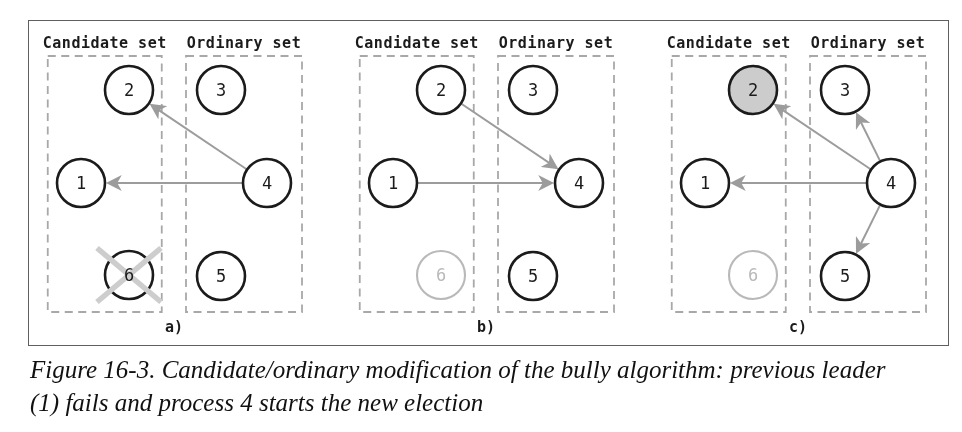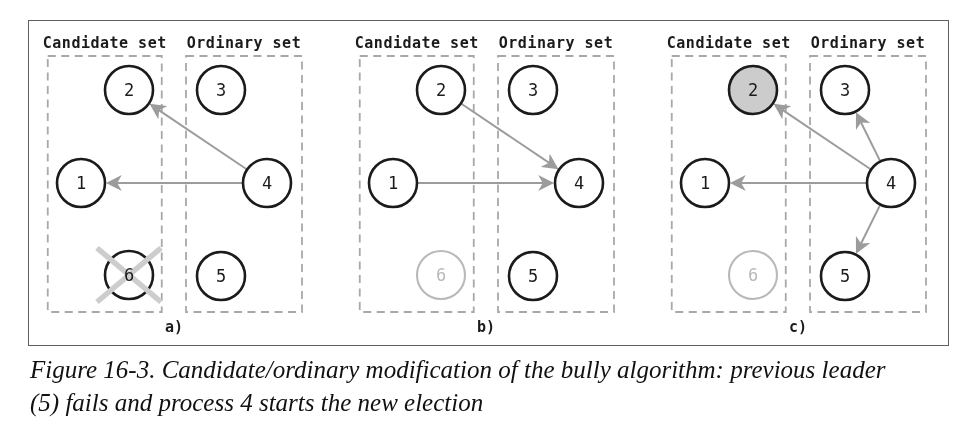--- a/index.html
+++ b/index.html
@@ -183,15 +183,15 @@
       </g>
       <g>
         <circle cx="174" cy="256" r="24" fill="#ffffff" stroke="#1b1b1b" stroke-width="2.6"></circle>
         <text x="174" y="262" text-anchor="middle" class="node-num" fill="#1b1b1b">5</text>
       </g>
       <text x="127" y="312" text-anchor="middle" class="panel-label">c)</text>
     </svg>
 
   <div class="caption">
     <div>Figure 16-3. Candidate/ordinary modification of the bully algorithm: previous leader</div>
-    <div>(5) fails and process 4 starts the new election</div>
+    <div>(1) fails and process 4 starts the new election</div>
   </div>
 </div>
 
 </body></html>

